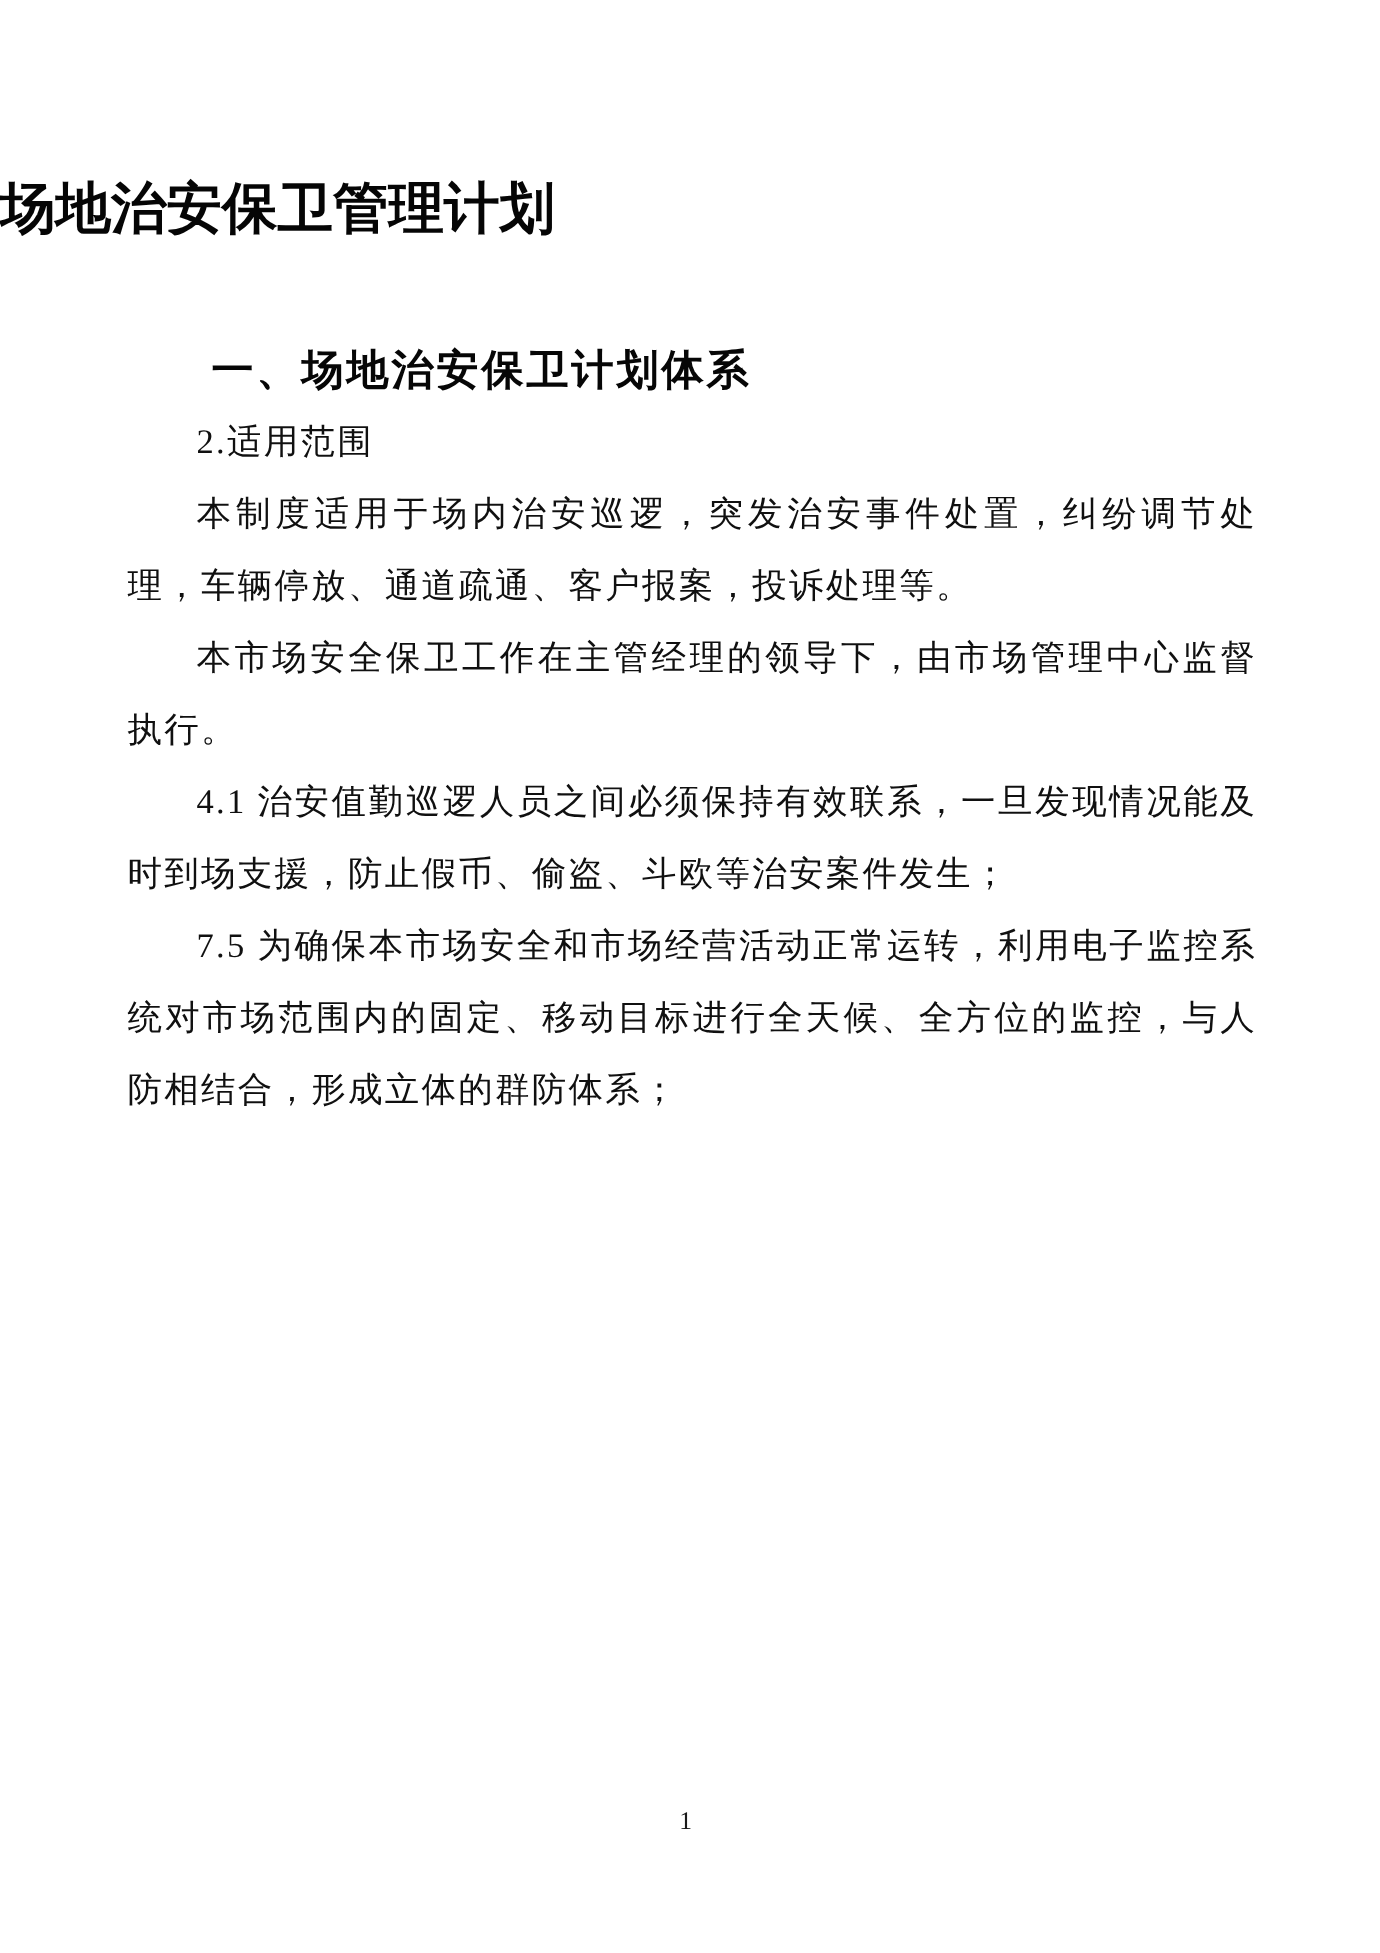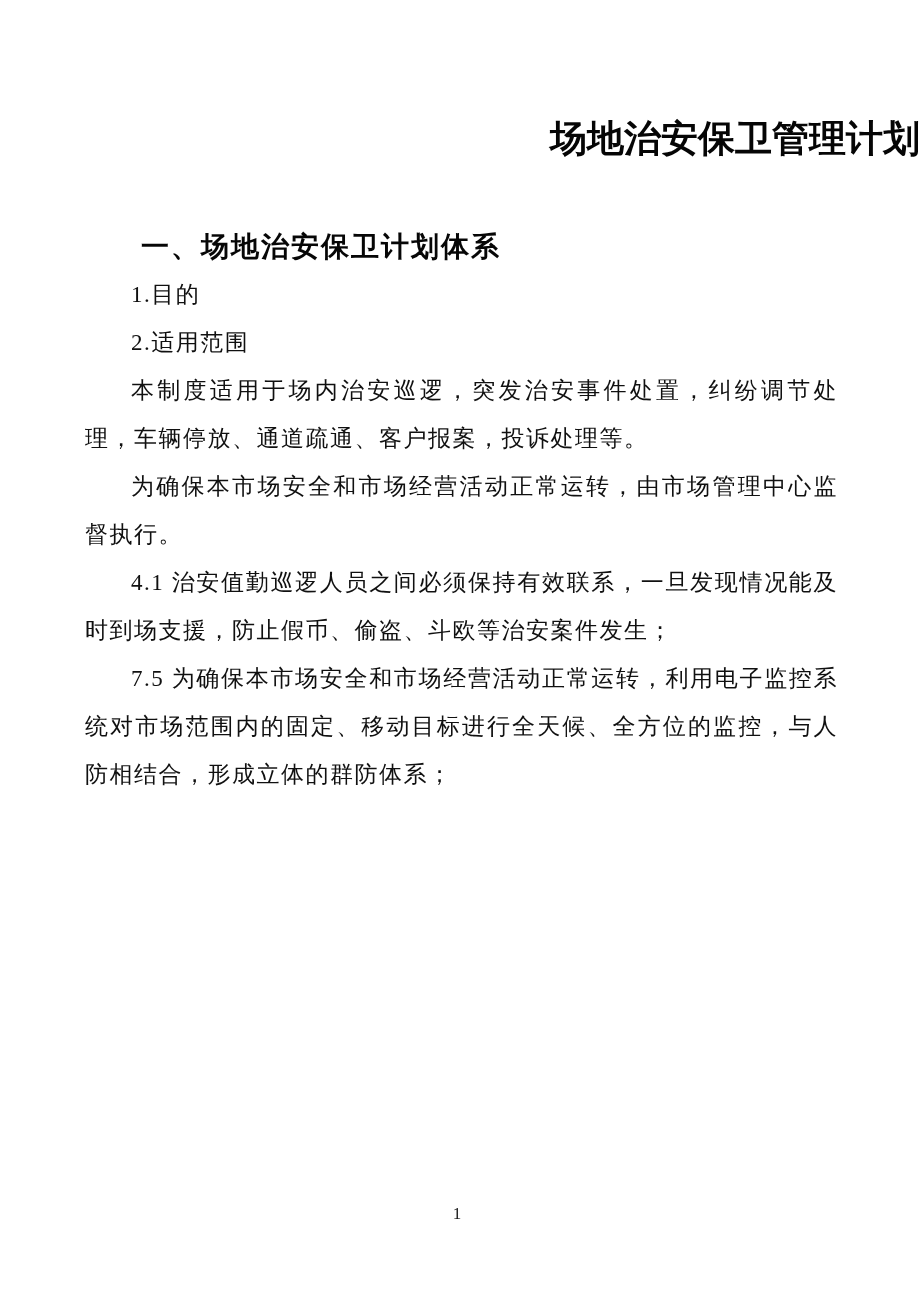--- a/index.html
+++ b/index.html
@@ -11,21 +11,21 @@
     position: relative;
     width: 920px;
     height: 1302px;
     background: #ffffff;
     color: #080808;
     overflow: hidden;
     font-family: "Liberation Serif", "DejaVu Serif", serif;
   }
   .doc-title {
     margin: 118px 0 0 0;
-    text-align: right;
+    text-align: left;
     font-size: 37px;
     line-height: 42px;
     font-weight: 700;
     letter-spacing: 0px;
     font-family: "Liberation Sans", "DejaVu Sans", sans-serif;
     color: #050505;
   }
   .body-text {
     margin: 63px 82px 0 85px; 
     font-size: 23px;
@@ -64,29 +64,28 @@
 <body>
 
 <div class="page">
 
   <h1 class="doc-title">场地治安保卫管理计划</h1>
 
   <div class="body-text">
 
     <h2 class="section-heading">一、场地治安保卫计划体系</h2>
 
-    <p class="para">1.目的</p>
 
 
     <p class="para">2.适用范围</p>
 
     <p class="para">本制度适用于场内治安巡逻，突发治安事件处置，纠纷调节处理，车辆停放、通道疏通、客户报案，投诉处理等。</p>
 
 
-    <p class="para">为确保本市场安全和市场经营活动正常运转，由市场管理中心监督执行。</p>
+    <p class="para">本市场安全保卫工作在主管经理的领导下，由市场管理中心监督执行。</p>
 
 
     <p class="para">4.1 治安值勤巡逻人员之间必须保持有效联系，一旦发现情况能及时到场支援，防止假币、偷盗、斗欧等治安案件发生；</p>
 
 
     <p class="para">7.5 为确保本市场安全和市场经营活动正常运转，利用电子监控系统对市场范围内的固定、移动目标进行全天候、全方位的监控，与人防相结合，形成立体的群防体系；</p>
 
   </div>
 
   <div class="page-number">1</div>

